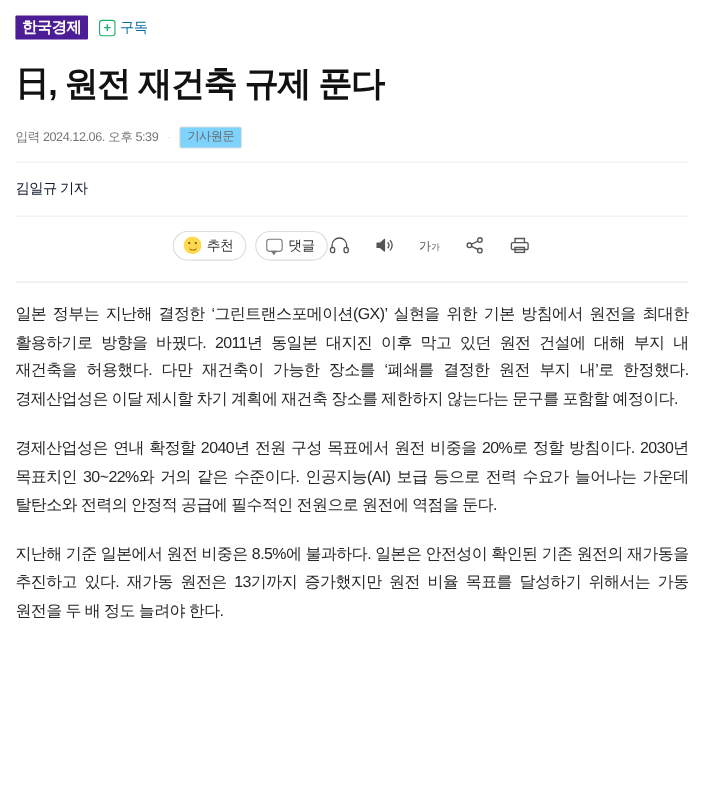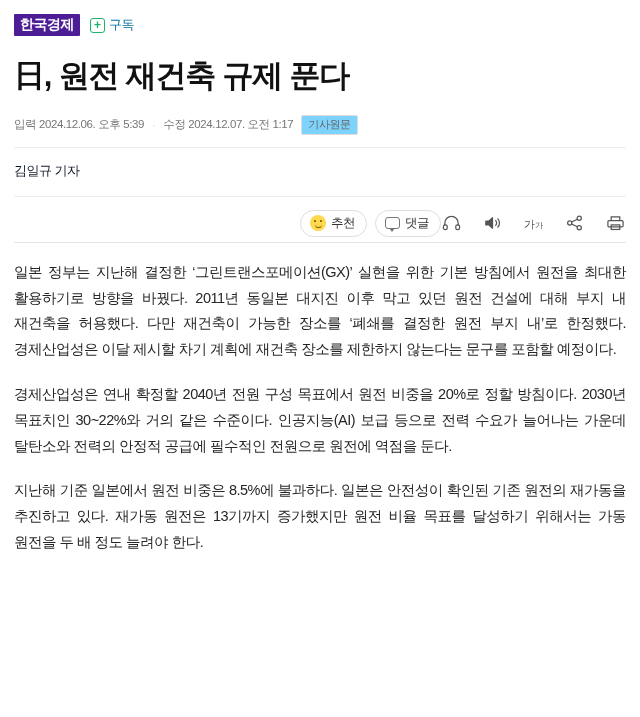--- a/index.html
+++ b/index.html
@@ -100,22 +100,22 @@
     color: #0f172a;
     letter-spacing: -0.5px;
     padding: 14px 0 16px 0;
     border-bottom: 1px solid #eeeeee;
   }
 
   
   .action-bar {
     display: flex;
     align-items: center;
-    justify-content: flex-end;
-    padding: 13px 0 5px 0;
+    justify-content: center;
+    padding: 13px 0 19px 0;
     border-bottom: 1px solid #e5e5e5;
   }
   .action-left {
     display: flex;
     align-items: center;
     gap: 8px;
   }
   .pill {
     display: flex;
     align-items: center;
@@ -210,21 +210,20 @@
       <div class="plus-icon">+</div>
       <div class="subscribe-label">구독</div>
     </div>
   </div>
 
   <h1 class="article-title">日, 원전 재건축 규제 푼다</h1>
 
   <div class="meta-row">
     <span>입력 2024.12.06. 오후 5:39</span>
     <span class="meta-sep">·</span>
-    <span>수정 2024.12.07. 오전 1:17</span>
     <span class="source-btn">기사원문</span>
   </div>
 
   <div class="byline">김일규 기자</div>
 
   <div class="action-bar">
     <div class="action-left">
       <div class="pill">
         <span class="smiley"></span>
         <span>추천</span>

